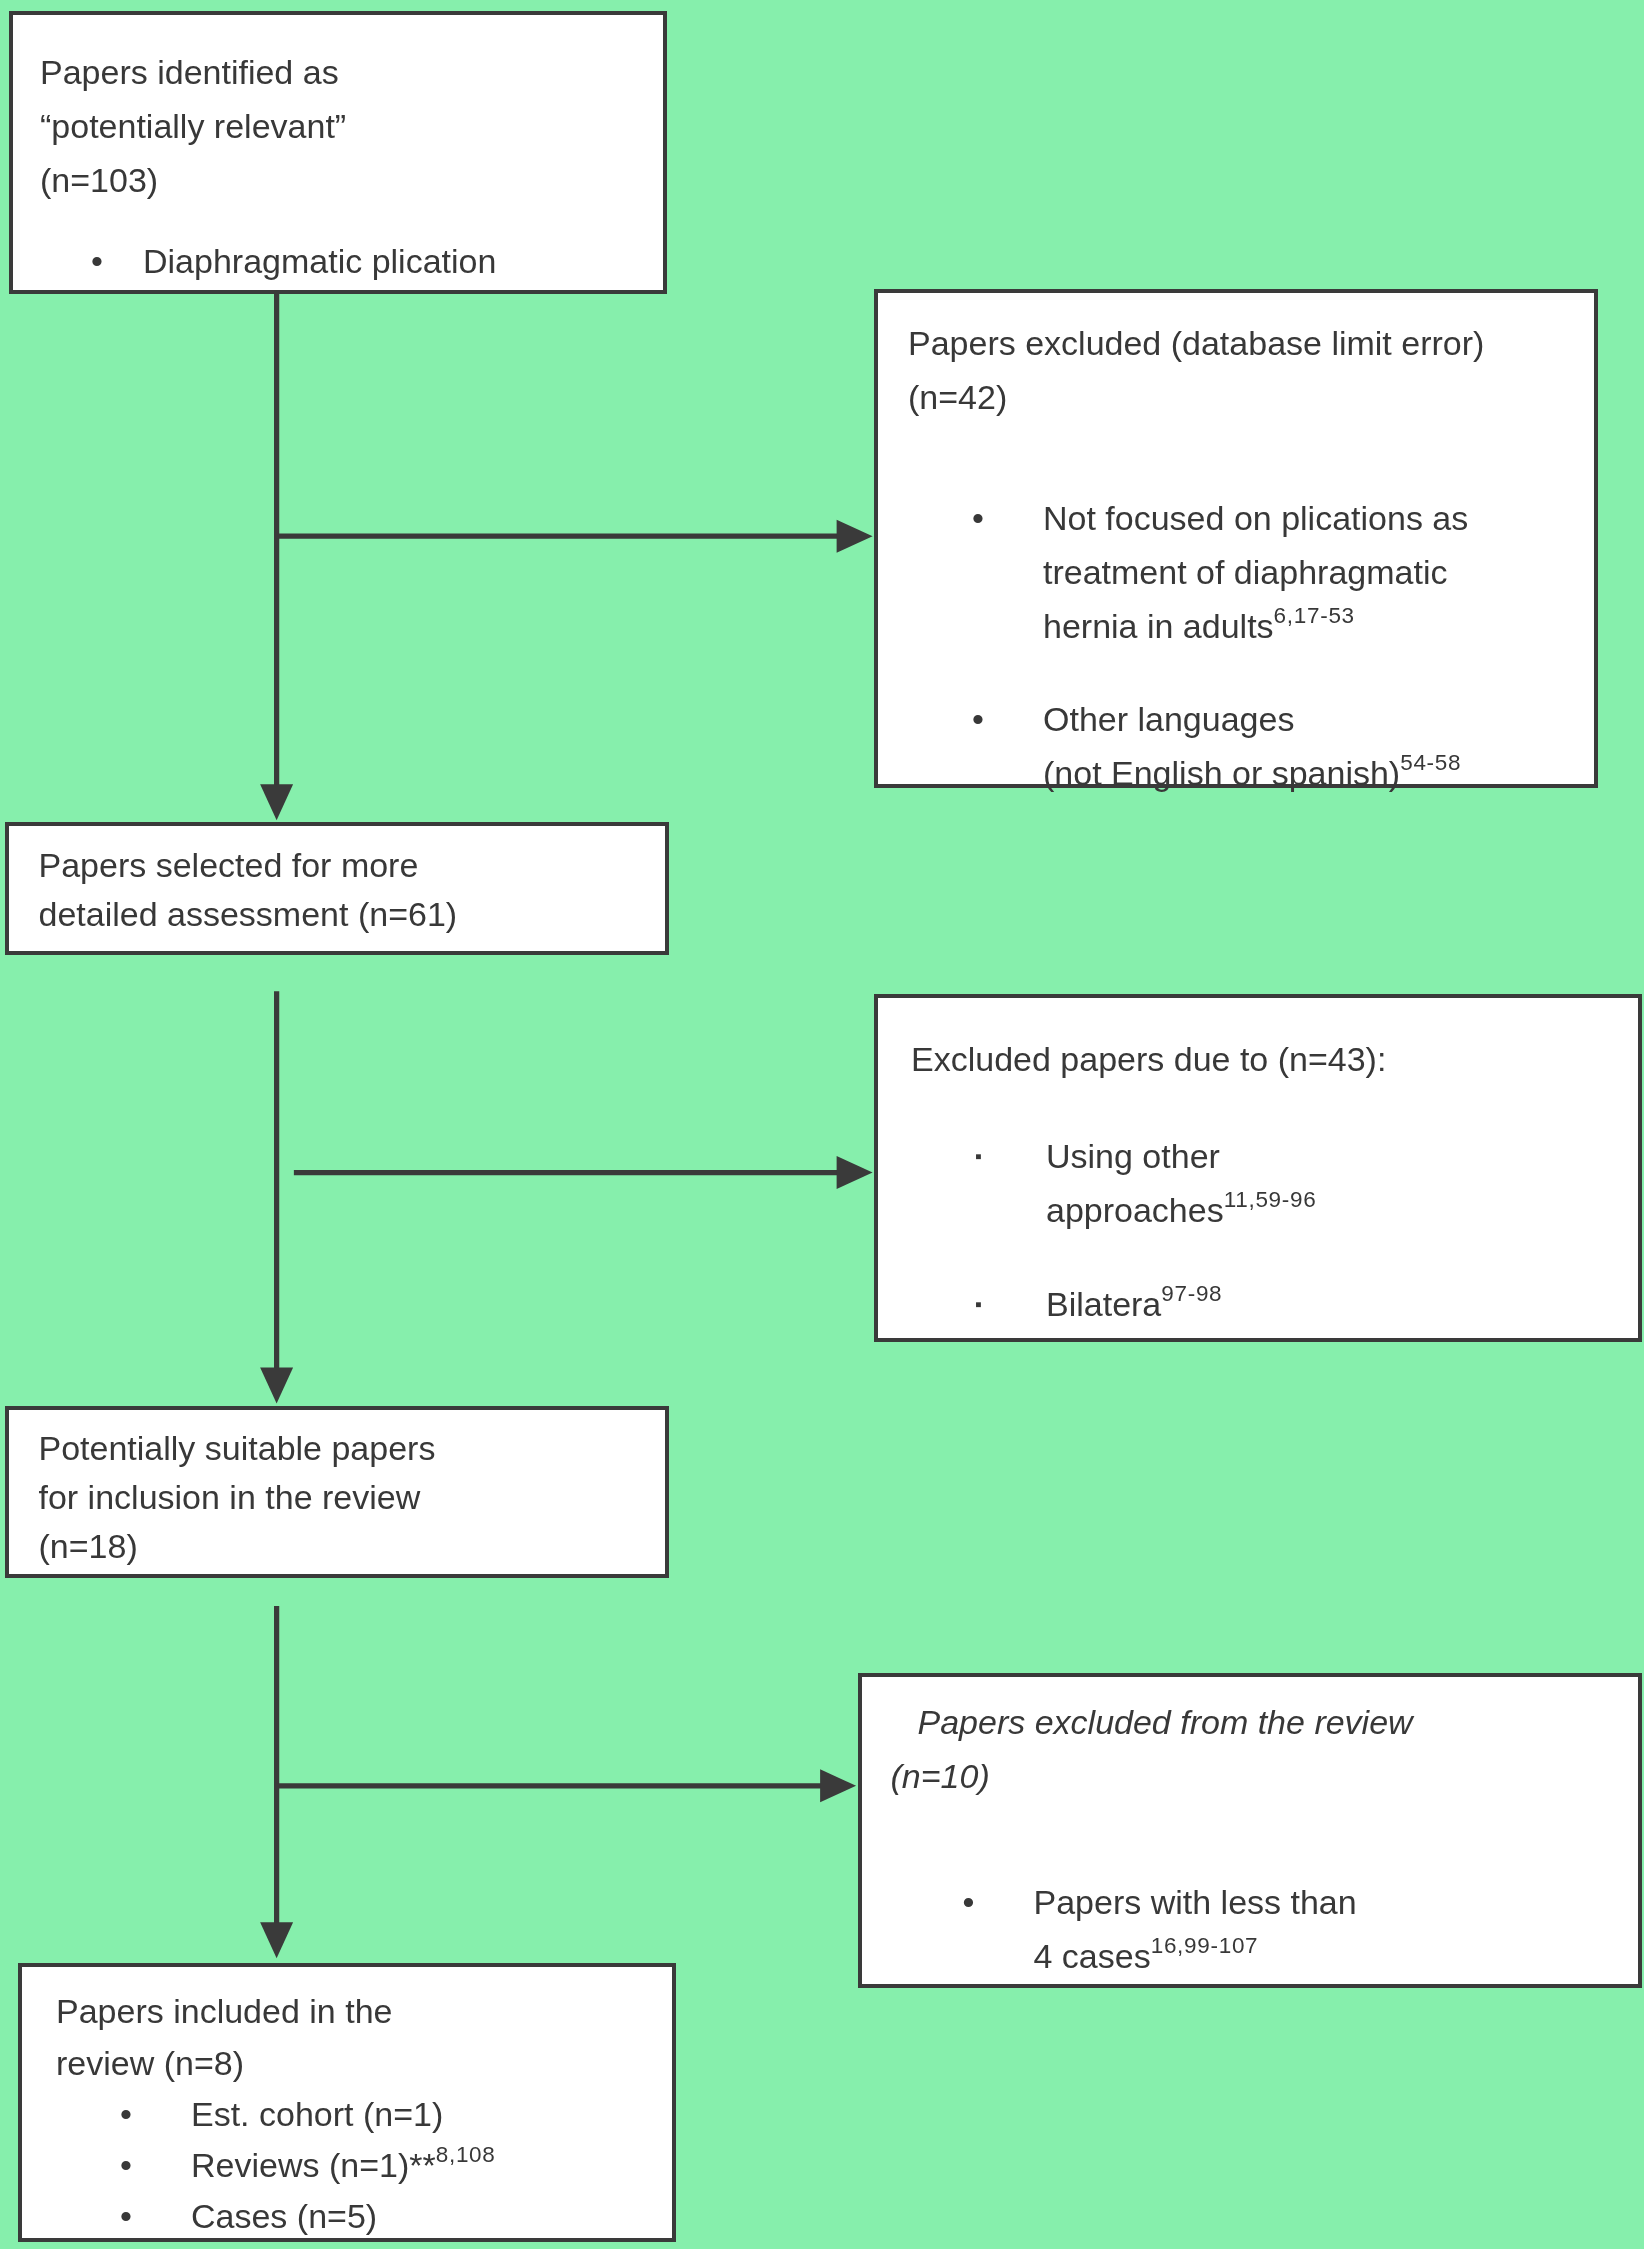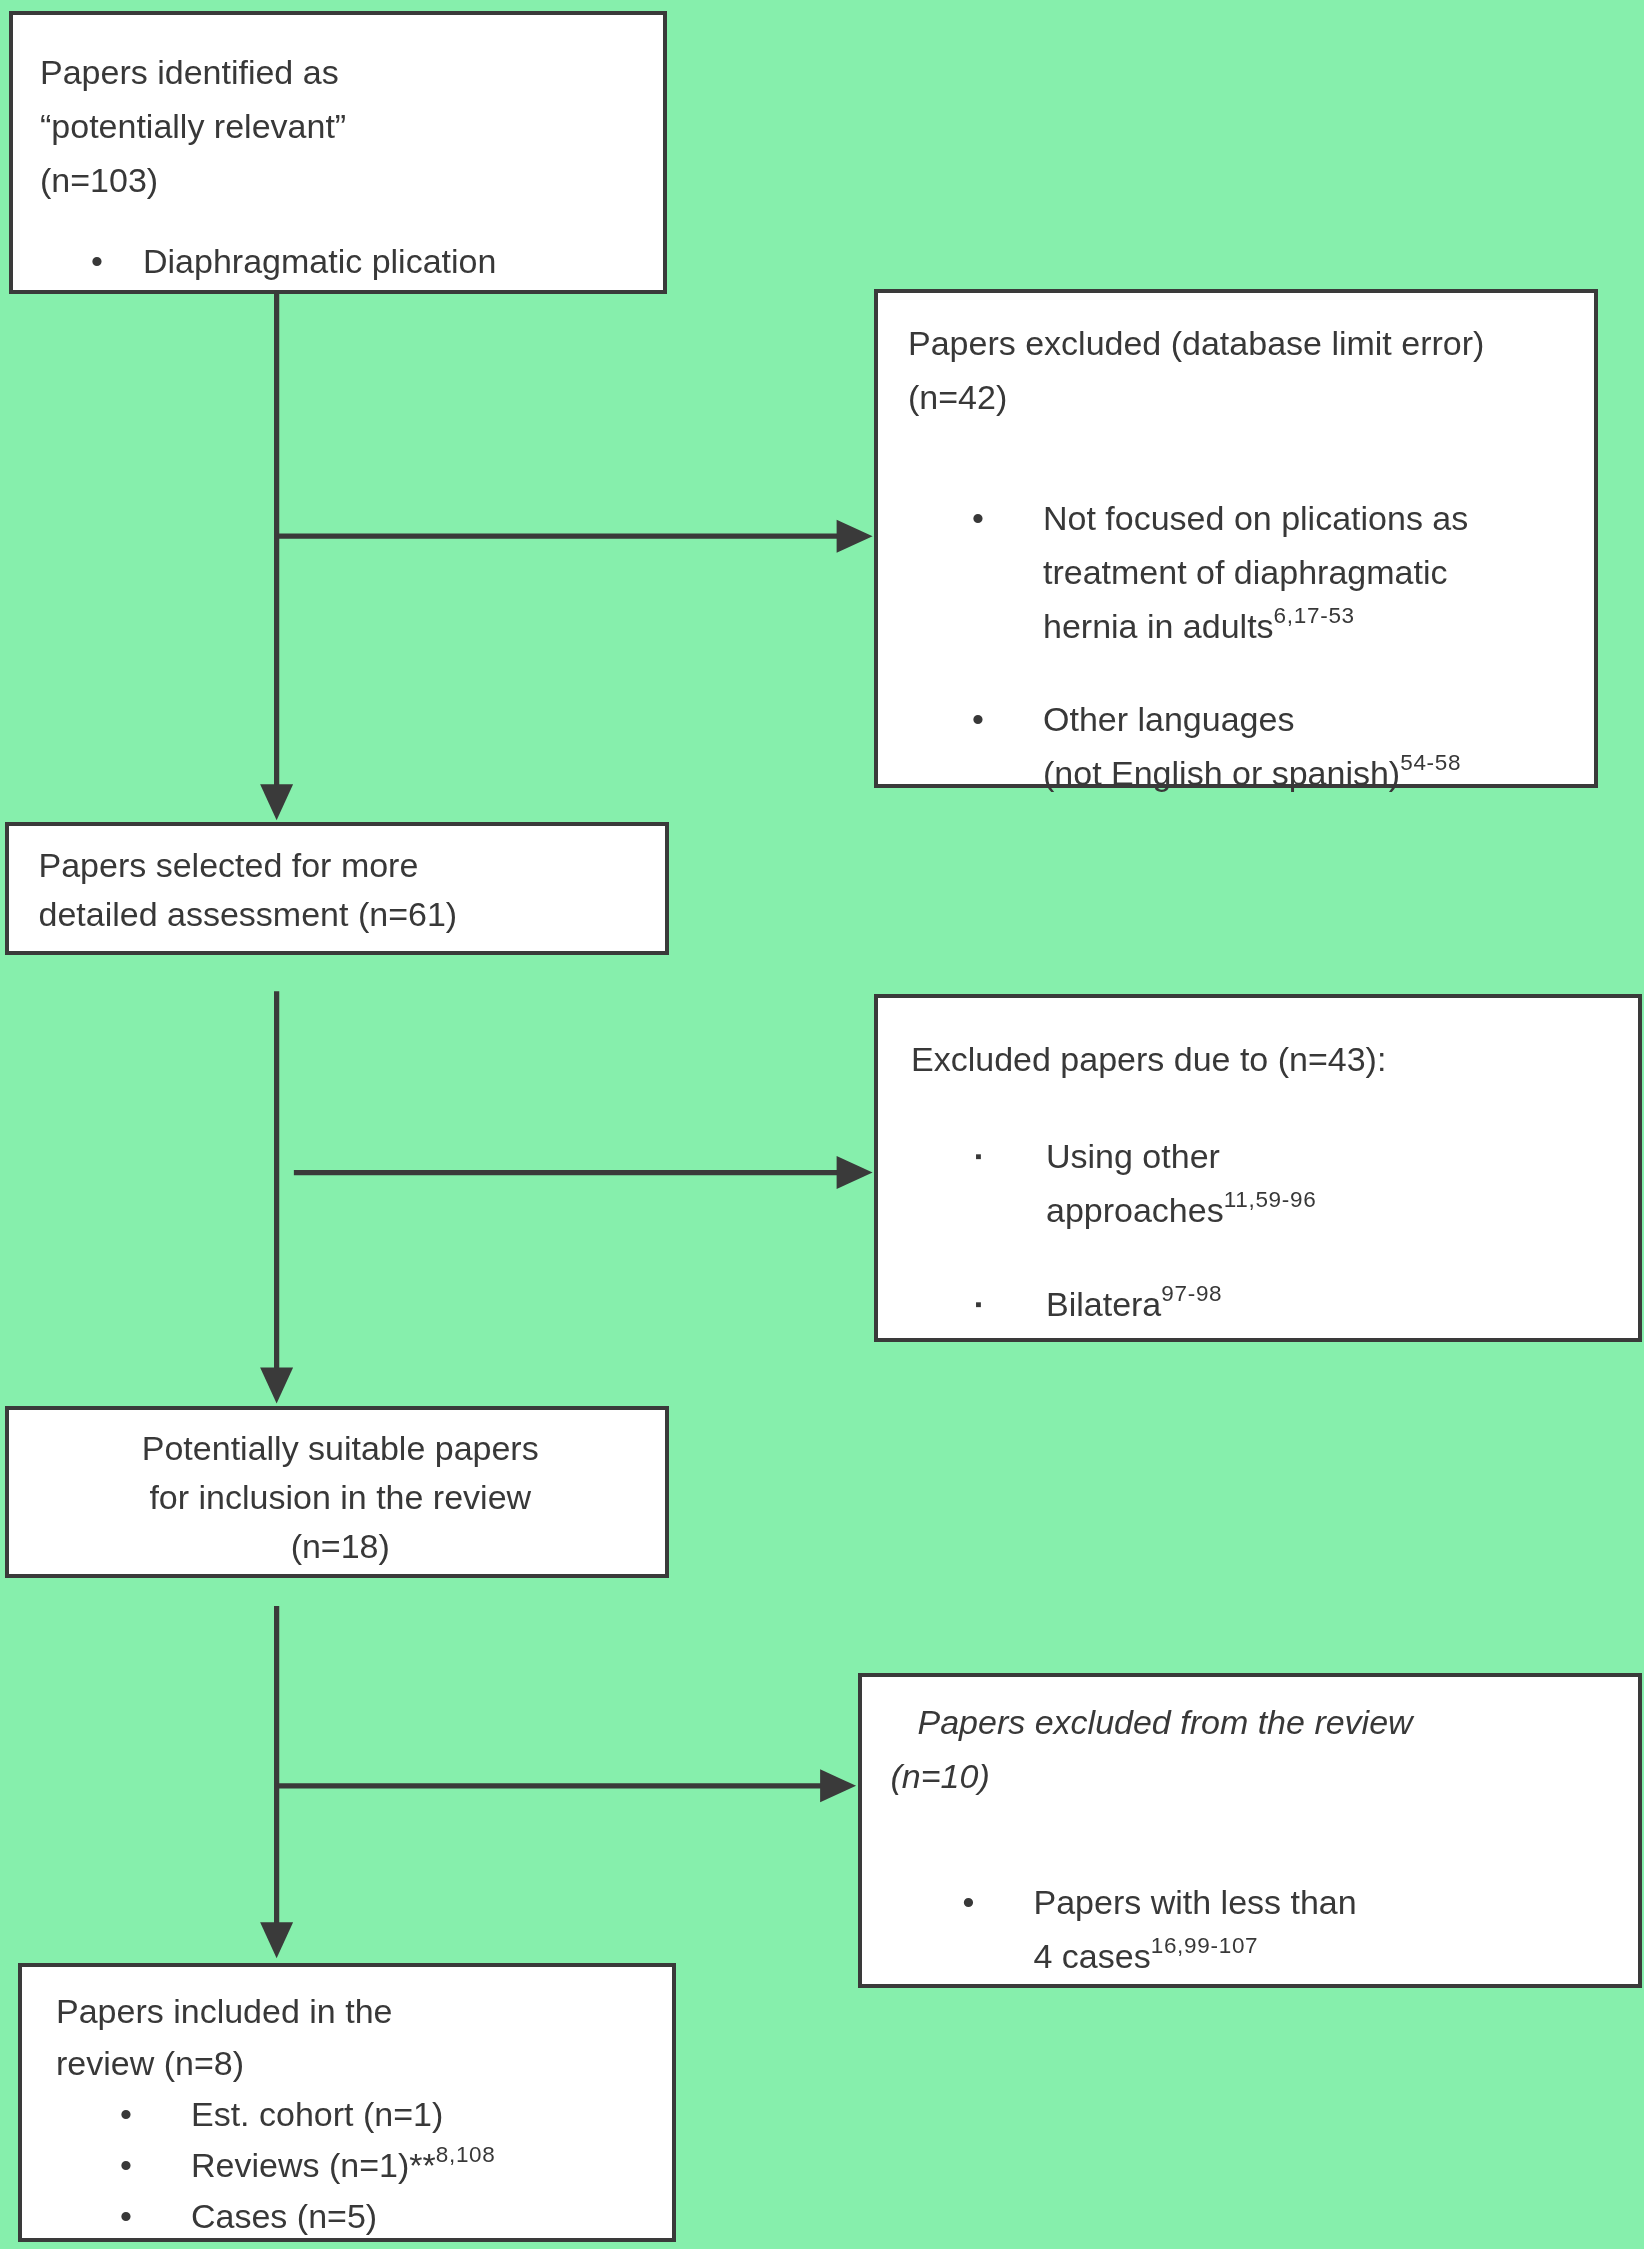--- a/index.html
+++ b/index.html
@@ -26,21 +26,21 @@
   #box-excluded-db{left:874px;top:289px;width:724px;height:499px;padding:22.5px 22.5px 0 30px;}
   #box-excluded-db .bullet-1{margin:67px 0 0 64px;}
   #box-excluded-db .bullet-2{margin:39px 0 0 64px;}
 
   #box-selected{left:4.5px;top:822px;width:664px;height:133px;padding:15px 22.5px 0 30px;line-height:49px;}
 
   #box-excluded-other{left:874px;top:994px;width:768px;height:348px;padding:34px 22.5px 0 33px;}
   #box-excluded-other .bullet-1{margin:43px 0 0 64px;}
   #box-excluded-other .bullet-2{margin:40px 0 0 64px;}
 
-  #box-suitable{left:4.5px;top:1406px;width:664px;height:172px;padding:13.5px 22.5px 0 30px;line-height:49px;text-align:center;}
+  #box-suitable{left:4.5px;top:1406px;width:664px;height:172px;padding:13.5px 22.5px 0 30px;line-height:49px;}
 
   #box-excluded-review{left:858px;top:1673px;width:784px;height:315px;padding:18px 22.5px 0 28.5px;}
   #box-excluded-review .title{text-indent:27px;font-style:italic;}
   #box-excluded-review .bullet-1{margin:72px 0 0 72px;}
 
   #box-included{left:18px;top:1963px;width:658px;height:279px;padding:18px 22.5px 0 34px;line-height:52px;}
   #box-included .bullet{margin:0 0 0 64px;line-height:51px;}
 
   svg.connectors{position:absolute;left:0;top:0;}
   svg.connectors line{stroke:#3a3a3a;stroke-width:7;}

